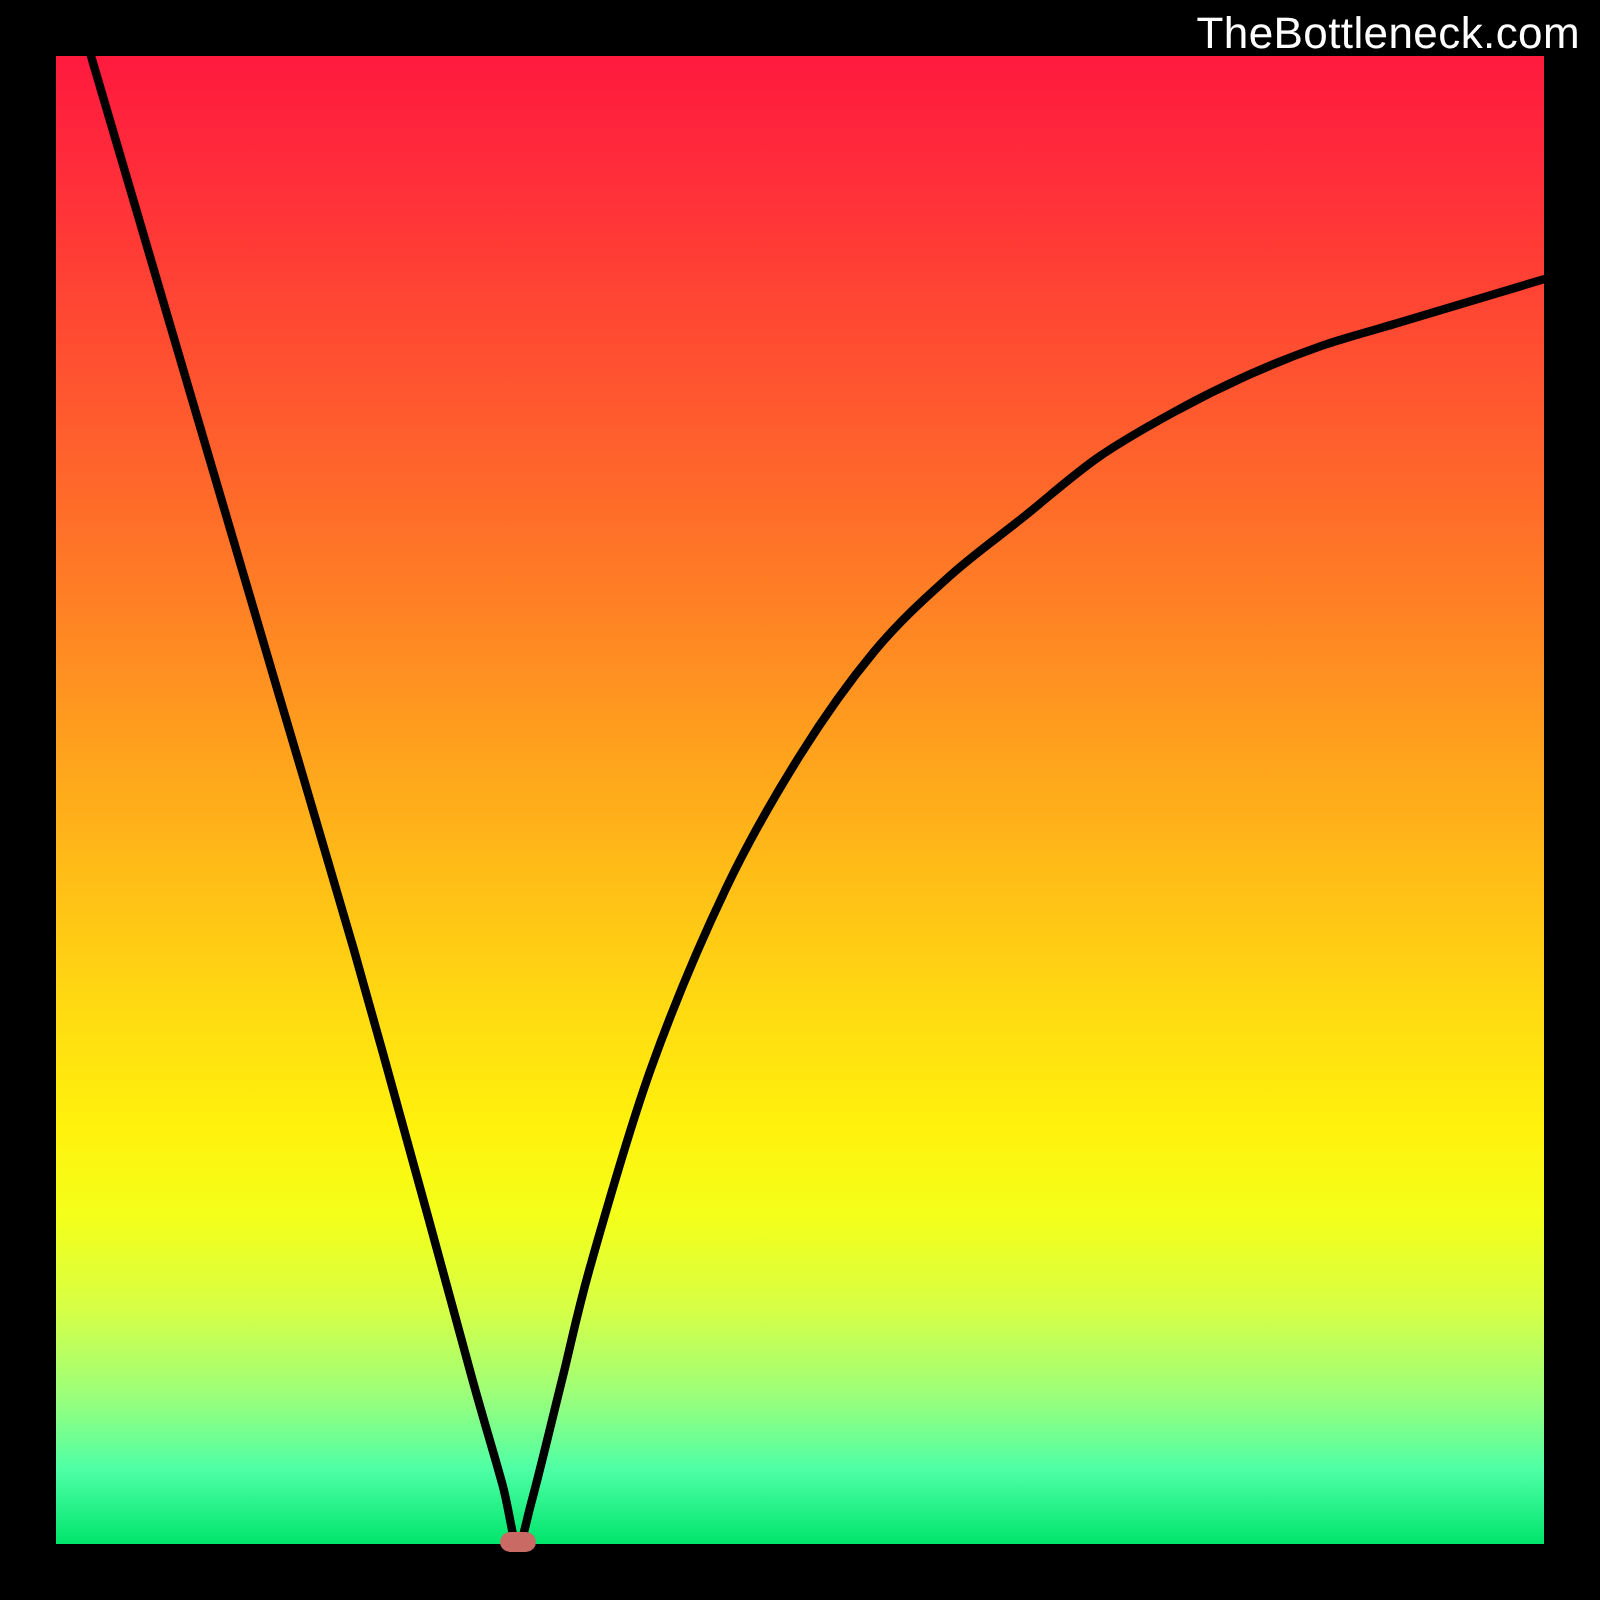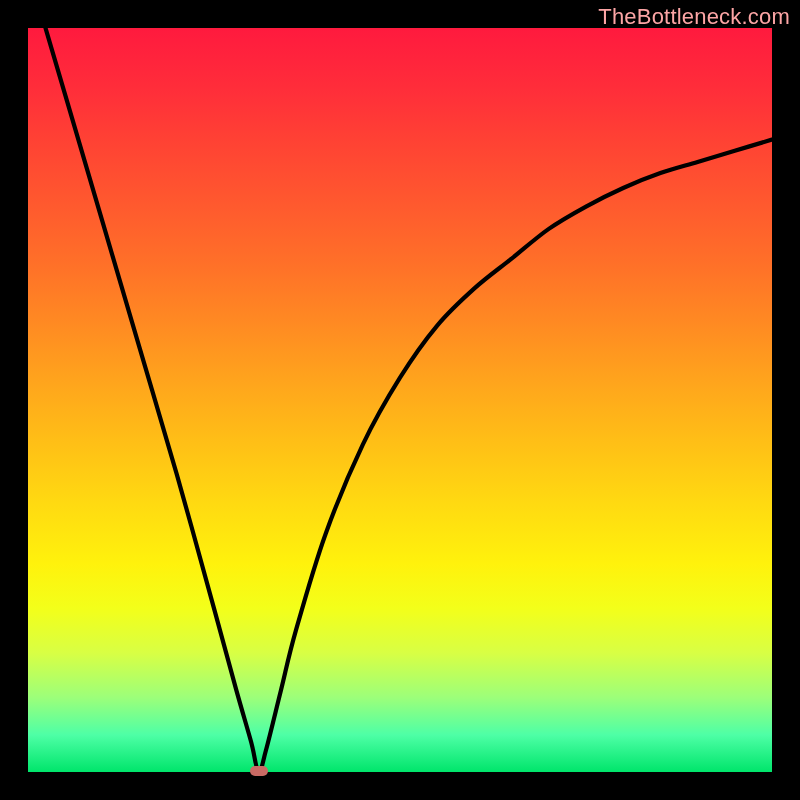--- a/index.html
+++ b/index.html
@@ -37,21 +37,21 @@
       #f3ff1a 78%,
       #d8ff44 84%,
       #9cff7a 90%,
       #4effa6 95%,
       #00e56b 100%);
   }
   .watermark {
     position: absolute;
     top: 4px;
     right: 10px;
-    color: #fca5a5;
+    color: #ffffff;
     font-size: 22px;
     font-weight: 500;
     letter-spacing: 0.2px;
   }
   svg.curve {
     position: absolute;
     left: 0;
     top: 0;
     width: 744px;
     height: 744px;

